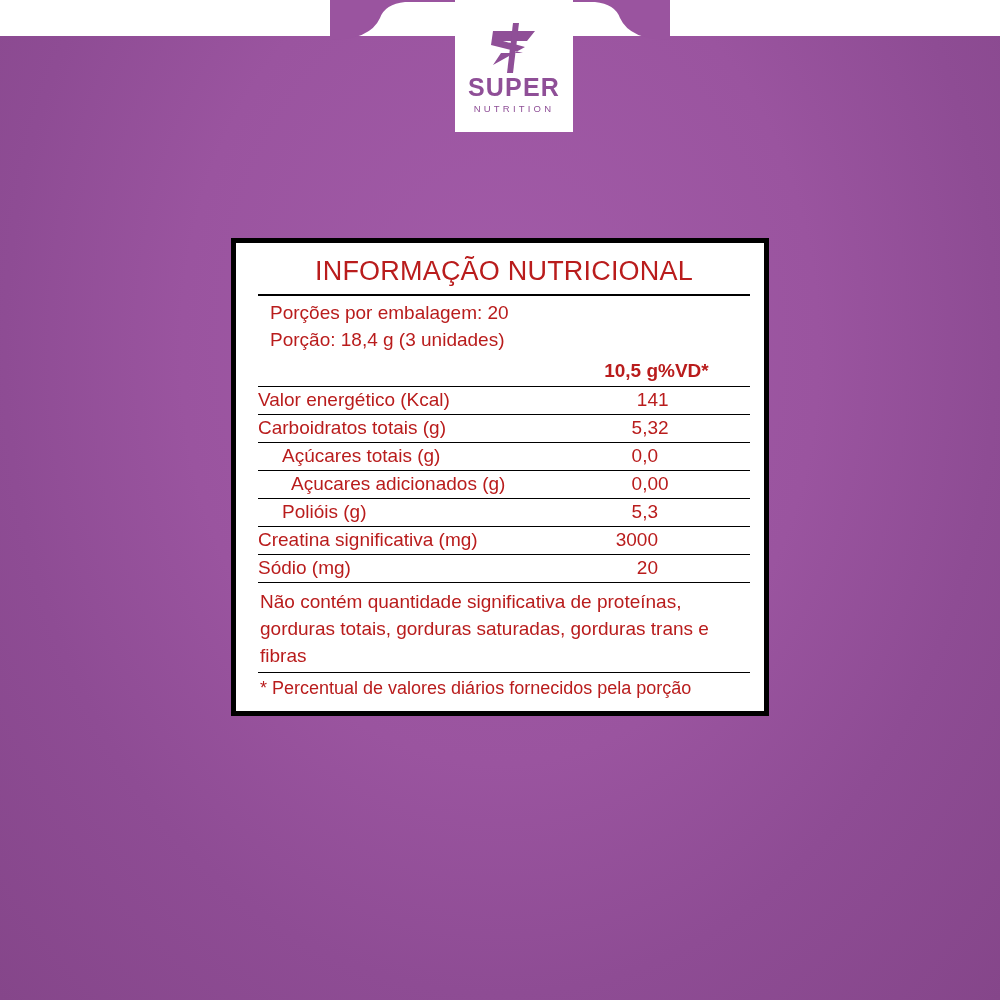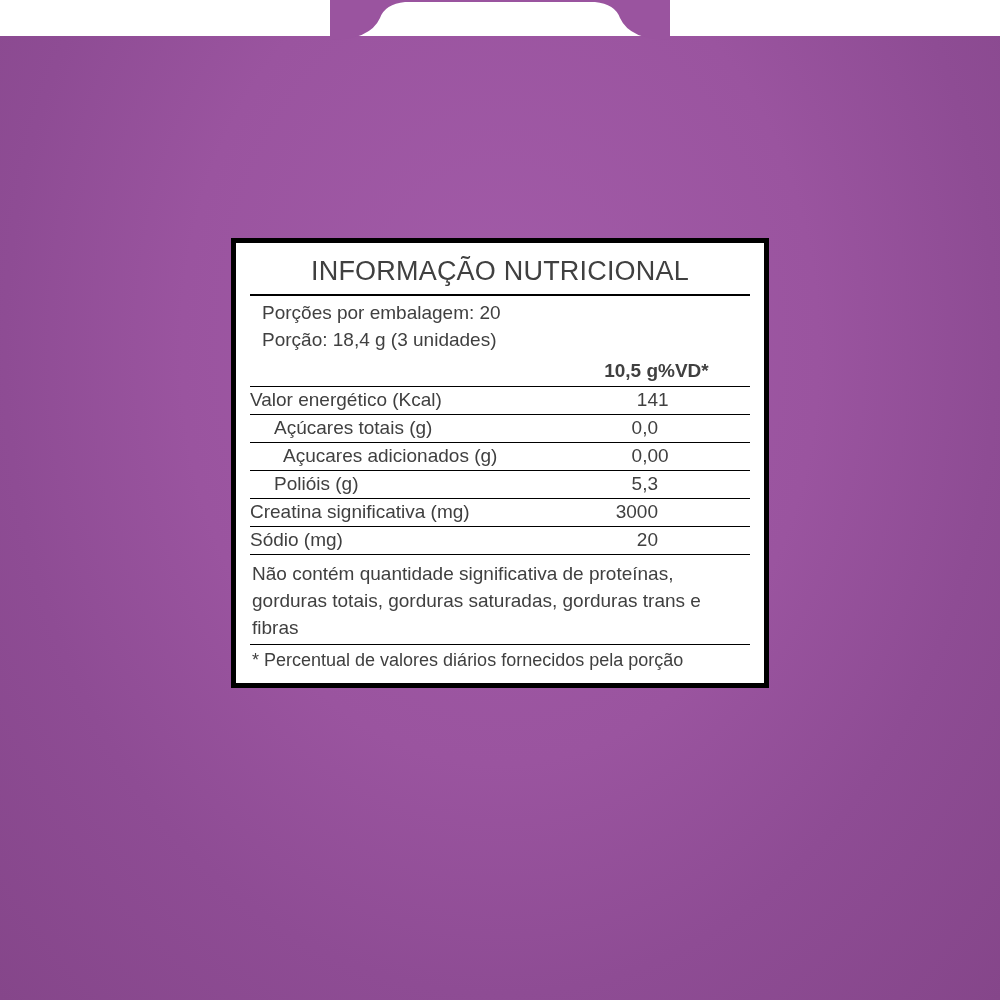--- a/index.html
+++ b/index.html
@@ -71,23 +71,23 @@
 
   
   .panel {
     position: absolute;
     left: 231px;
     top: 238px;
     width: 538px;
     box-sizing: border-box;
     background: #ffffff;
     border: 5px solid #000000;
-    padding: 10px 14px 12px 14px;
-    font-family: "Liberation Sans", sans-serif;
-    color: #404040;
+    padding: 10px 14px 12px 22px;
+    font-family: "Liberation Sans", sans-serif;
+    color: #b91c1c;
   }
   .panel-title {
     text-align: center;
     font-size: 27px;
     letter-spacing: 0.2px;
     padding: 3px 0 7px 0;
     white-space: nowrap;
   }
   .rule-thick {
     border-bottom: 2px solid #000;
@@ -152,20 +152,28 @@
 
 <div class="page">
 
   <div class="banner"></div>
 
   <svg class="notch-shape" viewBox="0 0 340 40" preserveAspectRatio="none">
     <path d="M0,0 L340,0 L340,40 Q300,40 290,18 Q285,4 265,2 L75,2 Q55,4 50,18 Q40,40 0,40 Z" fill="#9a549f"></path>
     <path d="M0,0 L340,0 L340,0 L0,0 Z" fill="#ffffff"></path>
   </svg>
 
+  <div class="logo-box">
+    <svg class="logo-mark" viewBox="0 0 62 50">
+      <path d="M10,8 L52,8 L44,18 L20,18 L42,24 L10,42 L18,30 L40,30 L8,22 Z" fill="#8f4f97"></path>
+      <path d="M30,0 L36,0 L30,50 L24,50 Z" fill="#8f4f97"></path>
+    </svg>
+    <div class="logo-super">SUPER</div>
+    <div class="logo-nutrition">NUTRITION</div>
+  </div>
 
   <div class="panel">
 
     <div class="panel-title">INFORMAÇÃO NUTRICIONAL</div>
     <div class="rule-thick"></div>
 
     <div class="servings">
       <div>Porções por embalagem: 20</div>
       <div>Porção: 18,4 g (3 unidades)</div>
     </div>
@@ -177,20 +185,25 @@
           <td class="val">10,5 g</td>
           <td class="vd">%VD*</td>
         </tr>
 
         <tr class="bordered">
           <td class="lbl">Valor energético (Kcal)</td>
           <td class="val">14</td>
           <td class="vd">1</td>
         </tr>
         <tr class="bordered">
+          <td class="lbl">Carboidratos totais (g)</td>
+          <td class="val">5,3</td>
+          <td class="vd">2</td>
+        </tr>
+        <tr class="bordered">
           <td class="lbl indent1">Açúcares totais (g)</td>
           <td class="val">0,0</td>
           <td class="vd"></td>
         </tr>
         <tr class="bordered">
           <td class="lbl indent2">Açucares adicionados (g)</td>
           <td class="val">0,0</td>
           <td class="vd">0</td>
         </tr>
         <tr class="bordered">

